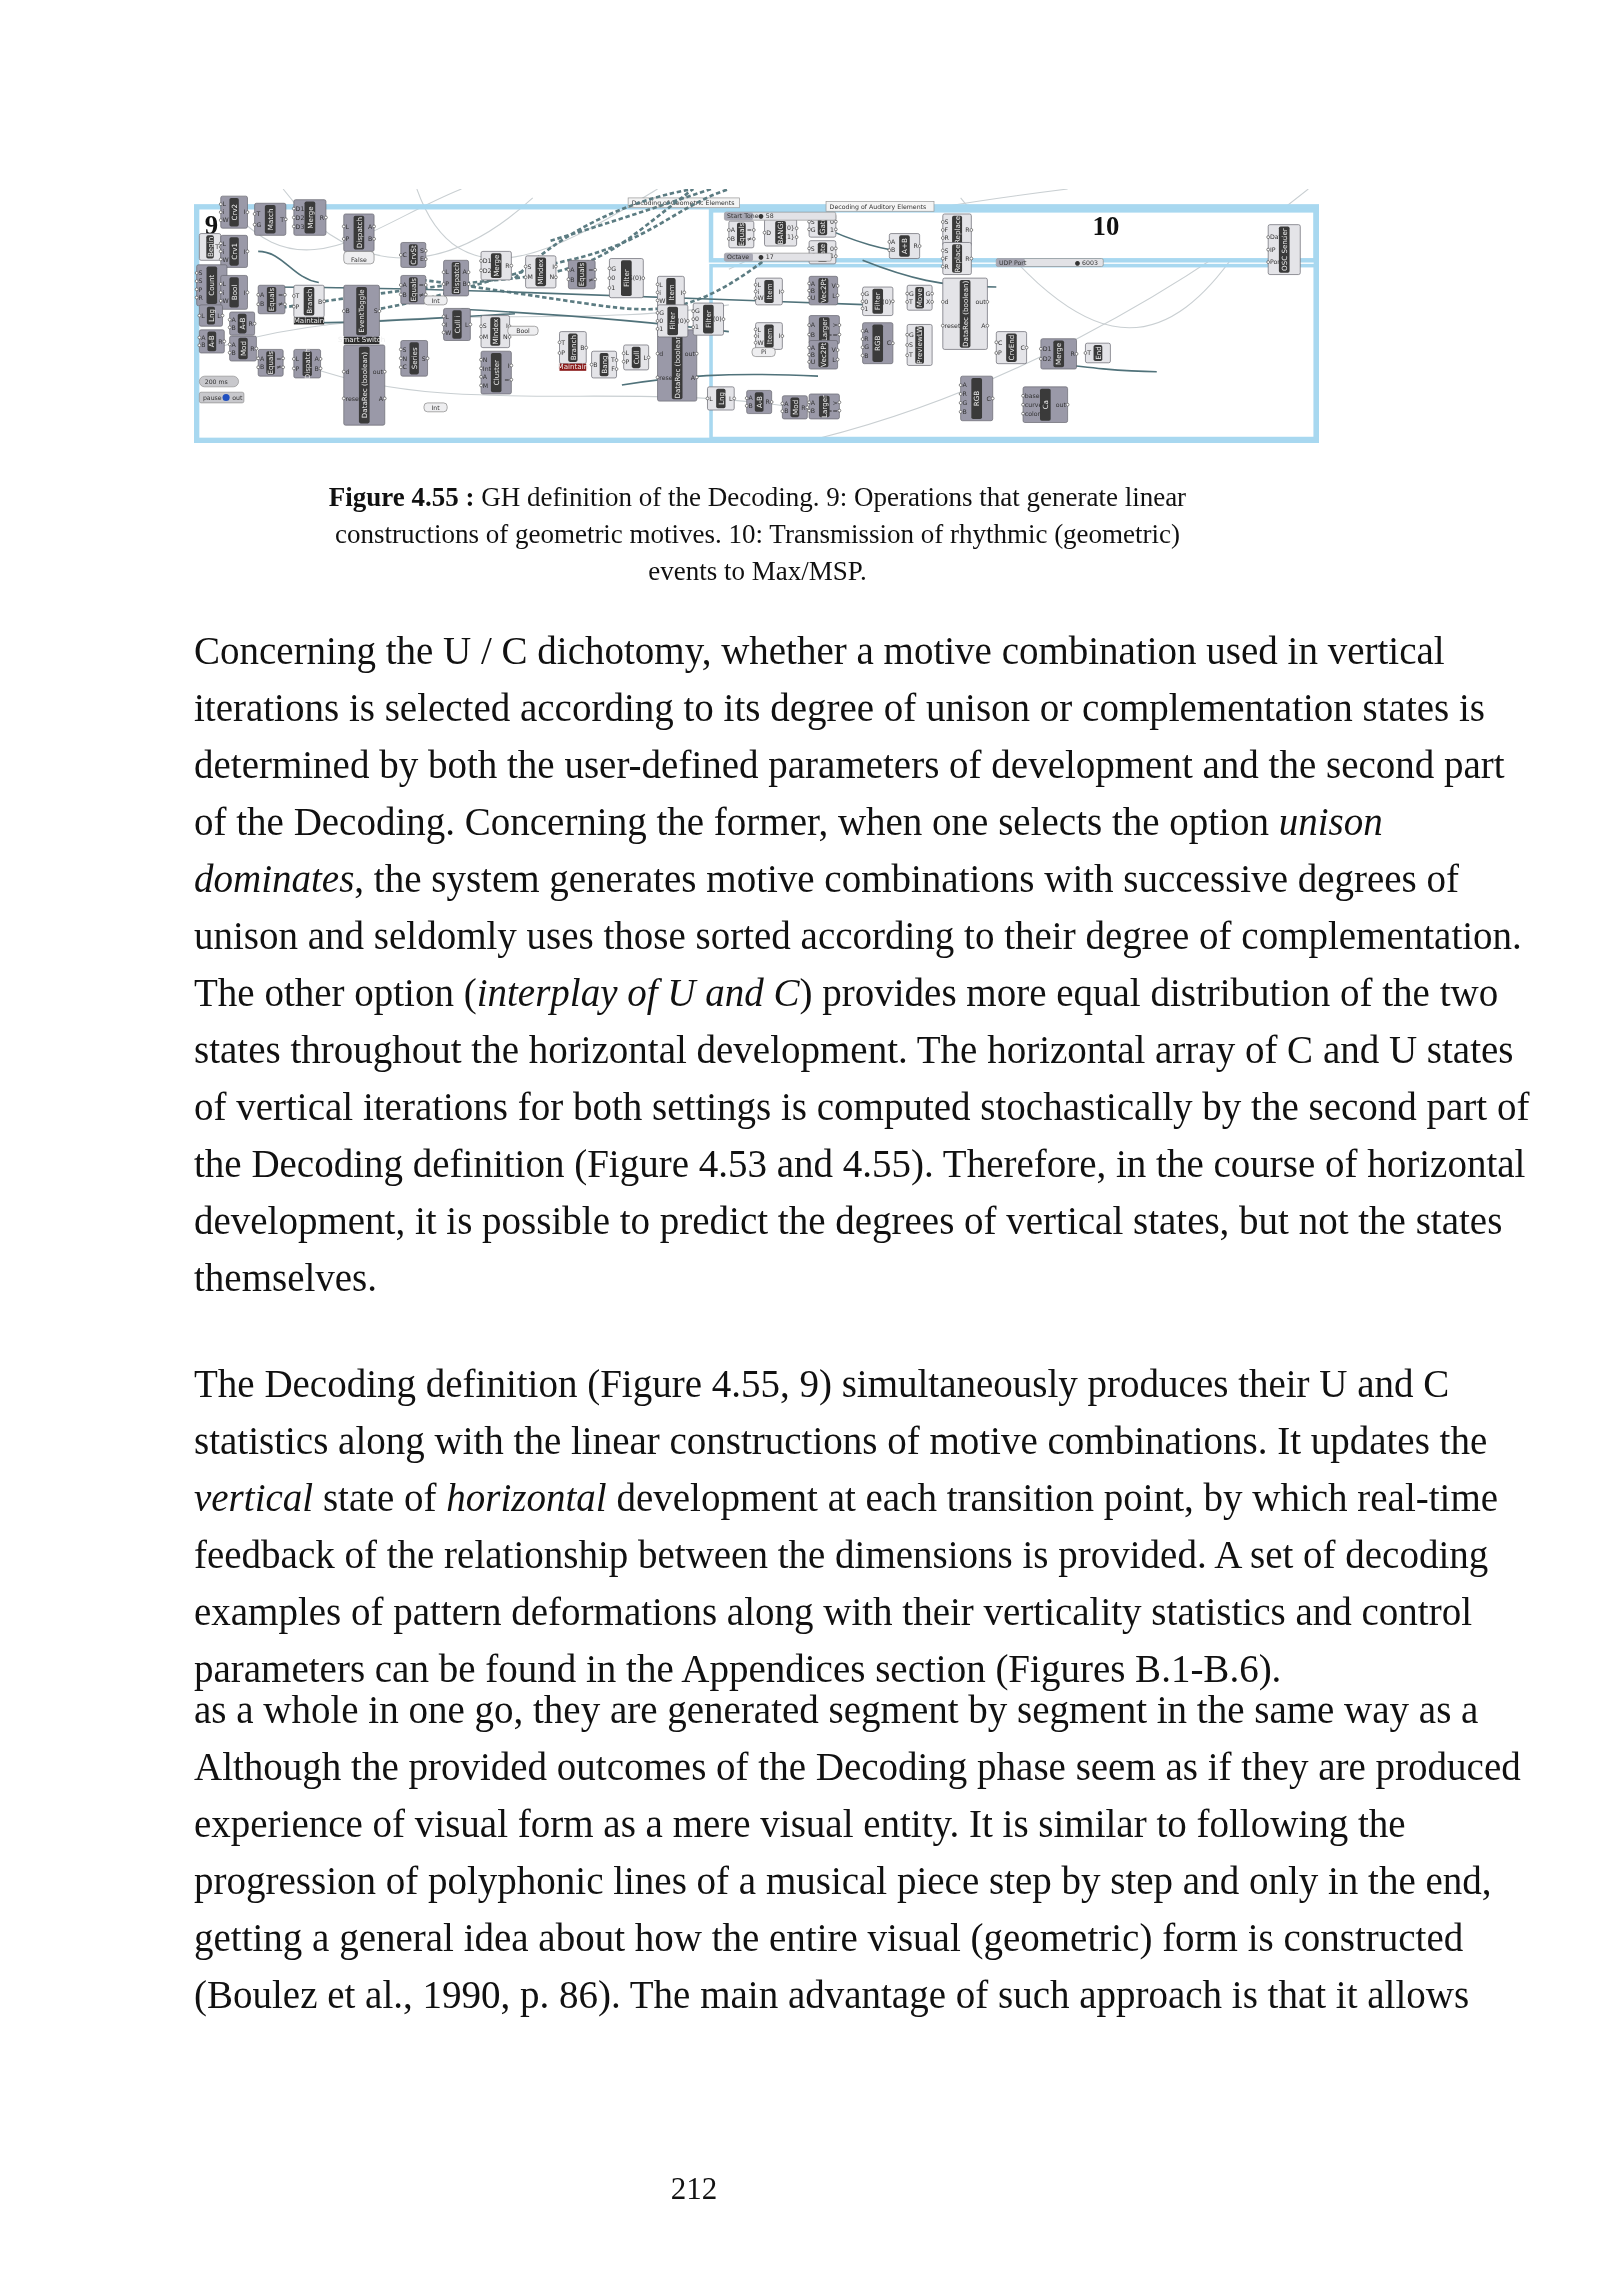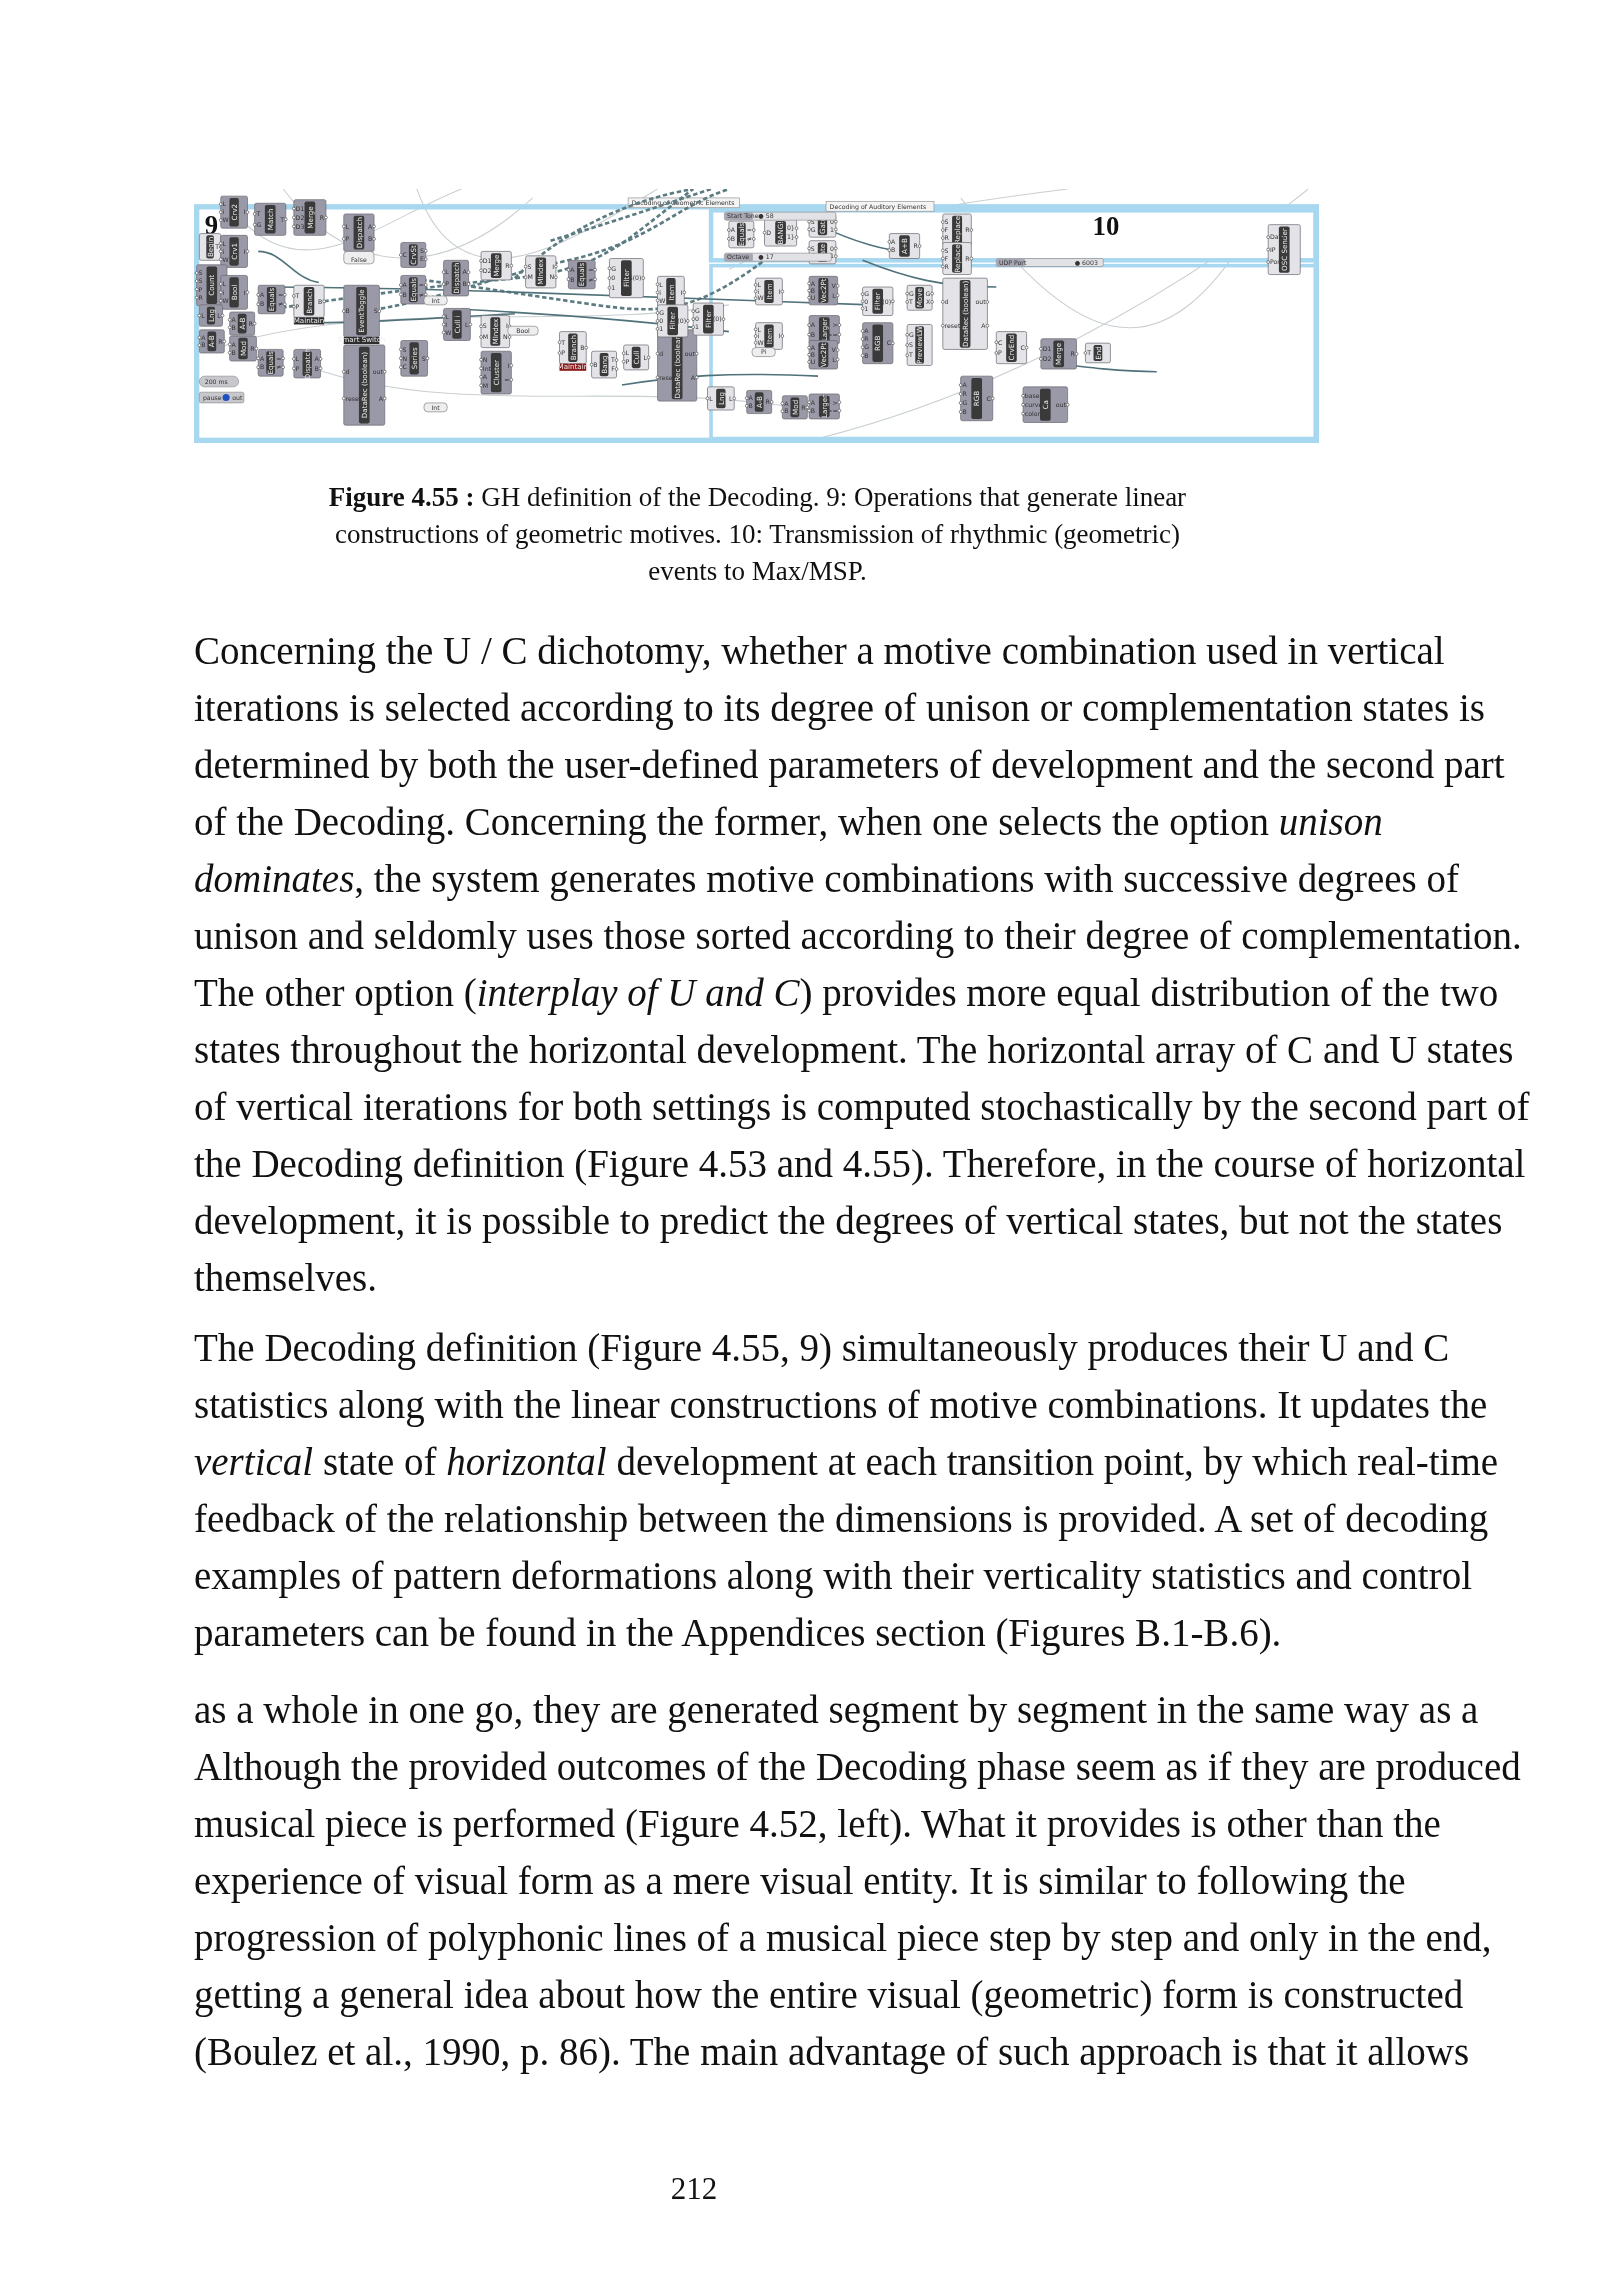--- a/index.html
+++ b/index.html
@@ -18,21 +18,21 @@
   .caption b { font-weight: bold; }
   .para {
     position: absolute; left: 194px; width: 1125px;
     font-size: 39px; line-height: 57px; text-align: justify;
     text-align-last: auto;
   }
   .para .ln { display: block; text-align: justify; text-align-last: justify; white-space: nowrap; overflow: visible; }
   .para .ln.last { text-align-last: left; }
   .para i { font-style: italic; }
   #p1 { top: 622px; }
-  #p2 { top: 1319px; }
+  #p2 { top: 1355px; }
   #p3 { top: 1681px; }
   .page-number {
     position: absolute; left: 0; width: 1388px; top: 2171px;
     text-align: center; font-size: 31px;
   }
   .gh-label { font-family: "DejaVu Sans", sans-serif; font-size: 8px; fill: #eee; }
   .gh-port { font-family: "DejaVu Sans", sans-serif; font-size: 7px; fill: #333; }
   .gh-num { font-family: "Liberation Serif", serif; font-weight: bold; font-size: 30px; fill: #111; }
   .gh-group-title { font-family: "DejaVu Sans", sans-serif; font-size: 7px; fill: #333; }
 </style>
@@ -939,21 +939,20 @@
     <span class="ln"><span>The Decoding definition (Figure 4.55, 9) simultaneously produces their U and C</span></span>
     <span class="ln"><span>statistics along with the linear constructions of motive combinations. It updates the</span></span>
     <span class="ln"><i>vertical</i><span> state of </span><i>horizontal</i><span> development at each transition point, by which real-time</span></span>
     <span class="ln"><span>feedback of the relationship between the dimensions is provided. A set of decoding</span></span>
     <span class="ln"><span>examples of pattern deformations along with their verticality statistics and control</span></span>
     <span class="ln last"><span>parameters can be found in the Appendices section (Figures B.1-B.6).</span></span>
   </div>
 <div class="para" id="p3">
     <span class="ln"><span>as a whole in one go, they are generated segment by segment in the same way as a</span></span>
     <span class="ln"><span>Although the provided outcomes of the Decoding phase seem as if they are produced</span></span>
-    <span class="ln"><span>musical piece is performed (Figure 4.52, left). What it provides is other than the</span></span>
     <span class="ln"><span>experience of visual form as a mere visual entity. It is similar to following the</span></span>
     <span class="ln"><span>progression of polyphonic lines of a musical piece step by step and only in the end,</span></span>
     <span class="ln"><span>getting a general idea about how the entire visual (geometric) form is constructed</span></span>
     <span class="ln"><span>(Boulez et al., 1990, p. 86). The main advantage of such approach is that it allows</span></span>
   </div>
 
 <div class="page-number">212</div>
 
 
 </body></html>

